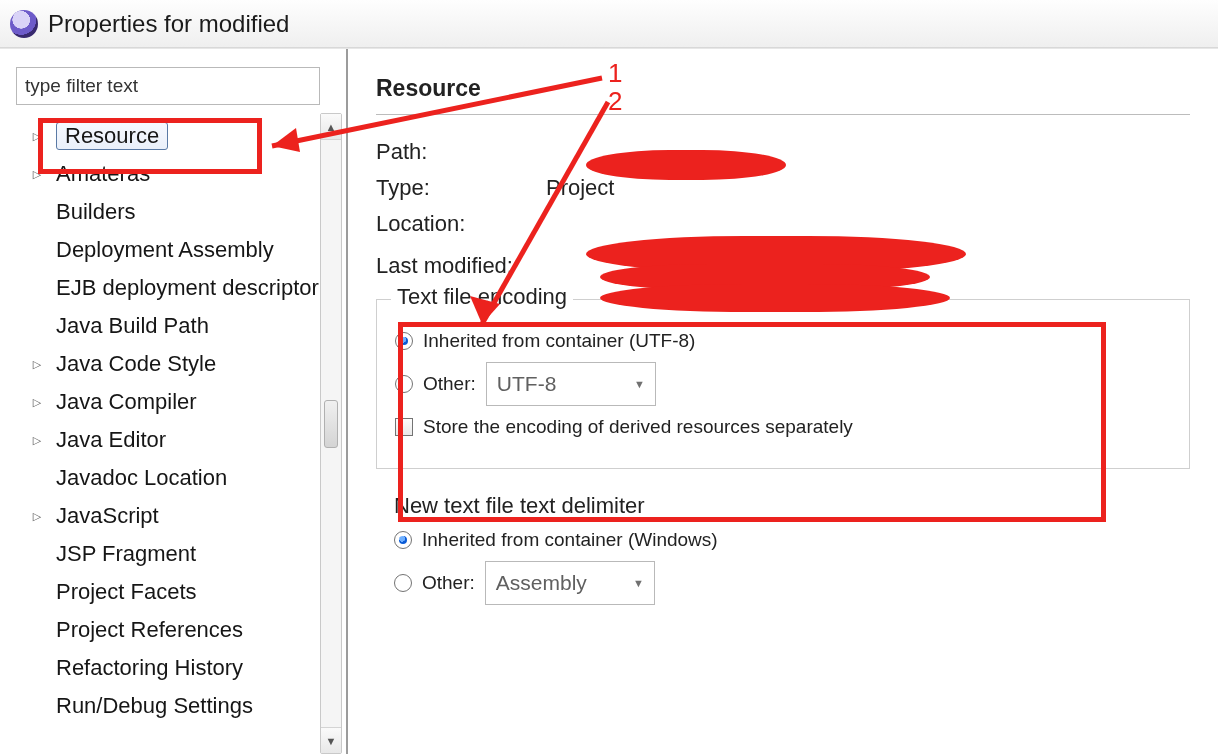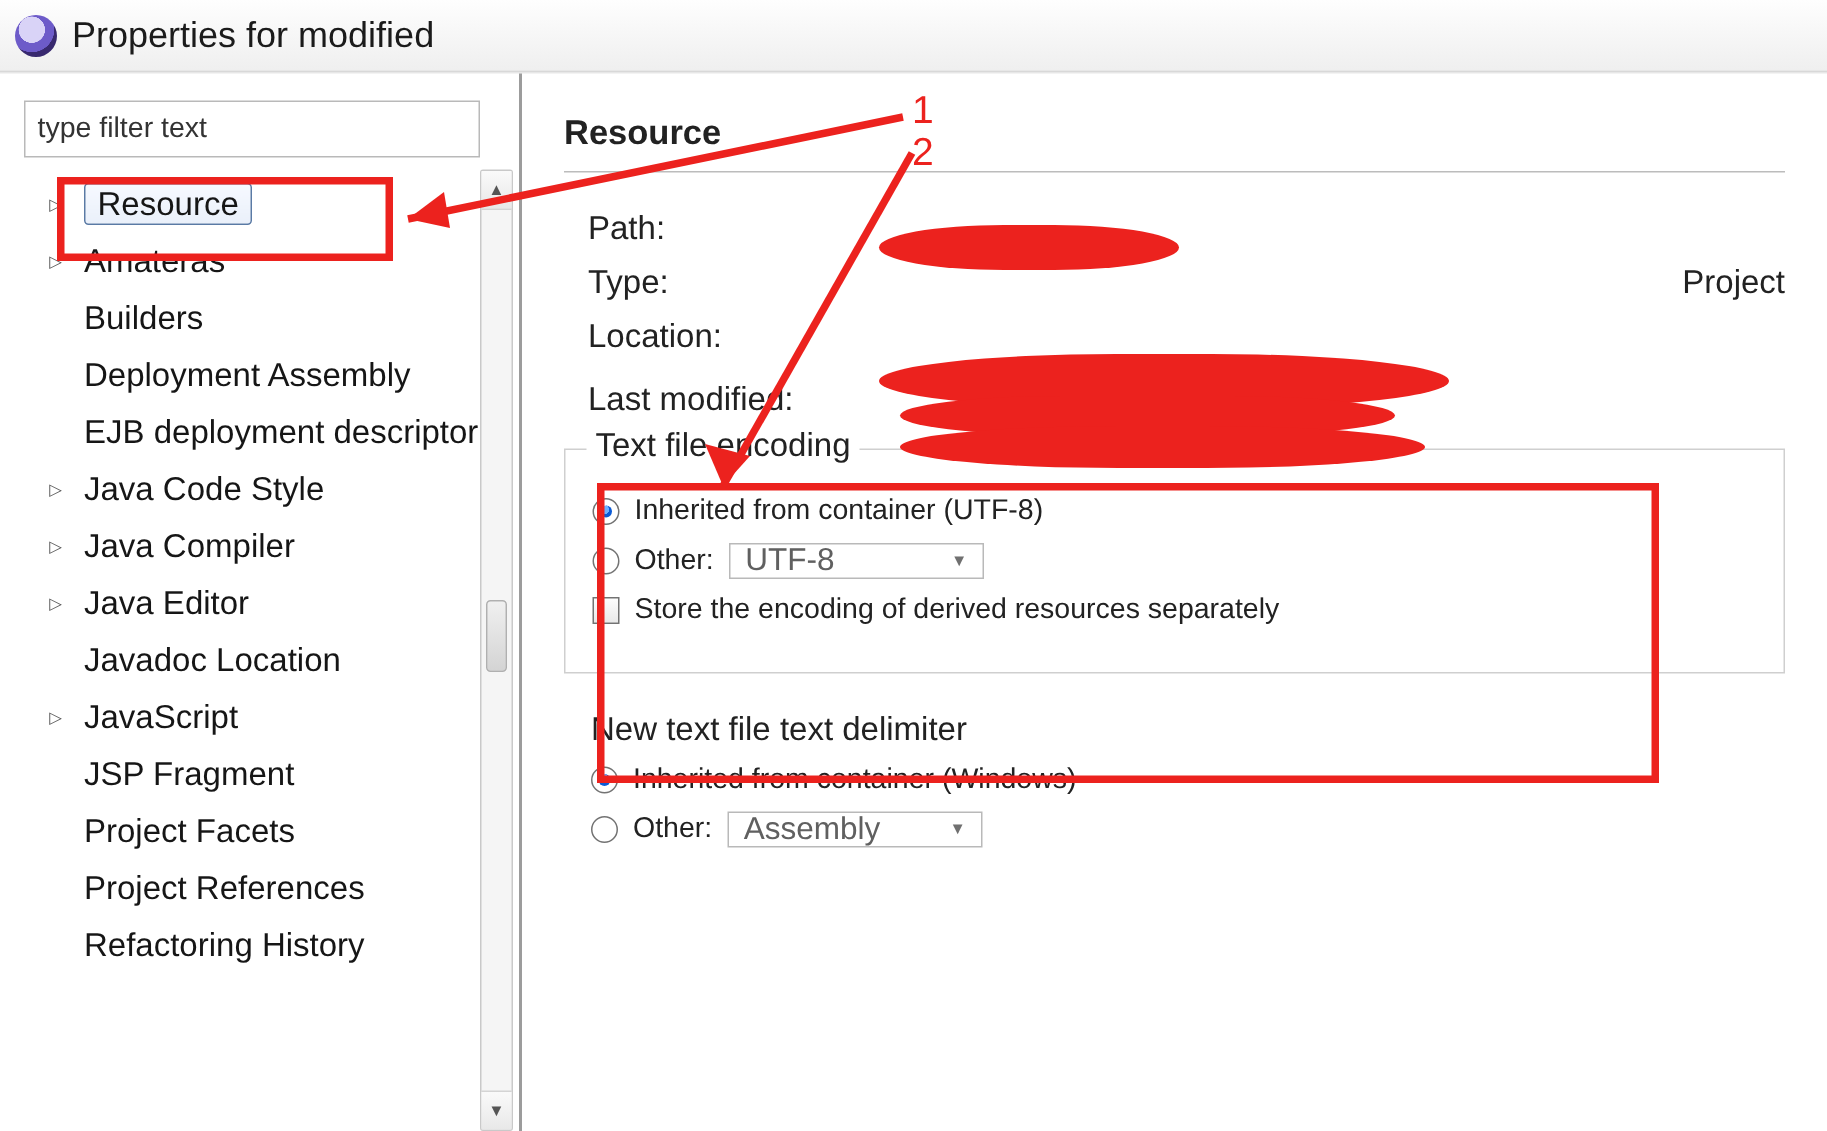--- a/index.html
+++ b/index.html
@@ -94,21 +94,21 @@
     background:linear-gradient(#f0f0f0,#d4d4d4);
     border:1px solid #b0b0b0; border-radius:3px;
   }
 
   
   .section-title {
     font-weight:700; font-size:23px;
     border-bottom:1px solid #bcbcbc;
     padding-bottom:12px; margin-bottom:24px;
   }
-  .kv { display:flex; margin:6px 0 10px 16px; font-size:22px; font-family:"Segoe UI Light","Segoe UI",sans-serif;justify-content:space-between; }
+  .kv { display:flex; margin:6px 0 10px 0; font-size:22px; font-family:"Segoe UI Light","Segoe UI",sans-serif; }
   .kv .k { width:170px; }
   .kv .v.redact {
     width:240px; height:26px;
   }
   .kv .v.redact.wide { width:420px; height:32px; }
 
   .groupbox {
     border:1px solid #cfcfcf;
     margin-top:14px;
     position:relative;
@@ -128,21 +128,21 @@
   .radio.checked::after {
     content:""; width:8px; height:8px; border-radius:50%;
     background: radial-gradient(circle at 40% 35%, #6fb0ff 0 40%, #0b5bd6 41% 100%);
     display:block;
   }
   .chk {
     width:18px; height:18px; border:1px solid #737373;
     background:linear-gradient(#fdfdfd,#e9e9e9);
   }
   .combo {
-    border:1px solid #b9b9b9; height:24px; min-width:170px;
+    border:1px solid #b9b9b9; height:44px; min-width:170px;
     display:inline-flex; align-items:center; justify-content:space-between;
     padding:0 10px; color:#606060; font-size:21px;
     background:#fff;
   }
   .combo .caret { font-size:11px; color:#707070; }
 
   
   .scribble {
     position:absolute; background:#ec221e; border-radius:50%/60%;
   }
@@ -186,20 +186,24 @@
           </li>
           <li>
             <span class="twisty hidden">▷</span>
             <span class="lbl">Deployment Assembly</span>
           </li>
           <li>
             <span class="twisty hidden">▷</span>
             <span class="lbl">EJB deployment descriptor</span>
           </li>
           <li>
+            <span class="twisty hidden">▷</span>
+            <span class="lbl">Java Build Path</span>
+          </li>
+          <li>
             <span class="twisty">▷</span>
             <span class="lbl">Java Code Style</span>
           </li>
           <li>
             <span class="twisty">▷</span>
             <span class="lbl">Java Compiler</span>
           </li>
           <li>
             <span class="twisty">▷</span>
             <span class="lbl">Java Editor</span>
@@ -220,20 +224,24 @@
             <span class="twisty hidden">▷</span>
             <span class="lbl">Project Facets</span>
           </li>
           <li>
             <span class="twisty hidden">▷</span>
             <span class="lbl">Project References</span>
           </li>
           <li>
             <span class="twisty hidden">▷</span>
             <span class="lbl">Refactoring History</span>
+          </li>
+          <li>
+            <span class="twisty hidden">▷</span>
+            <span class="lbl">Run/Debug Settings</span>
           </li>
         </ul>
       <div class="vscroll">
         <div class="arrow">▲</div>
         <div class="thumb"></div>
         <div class="arrow bot">▼</div>
       </div>
     </div>
   </div>
 

